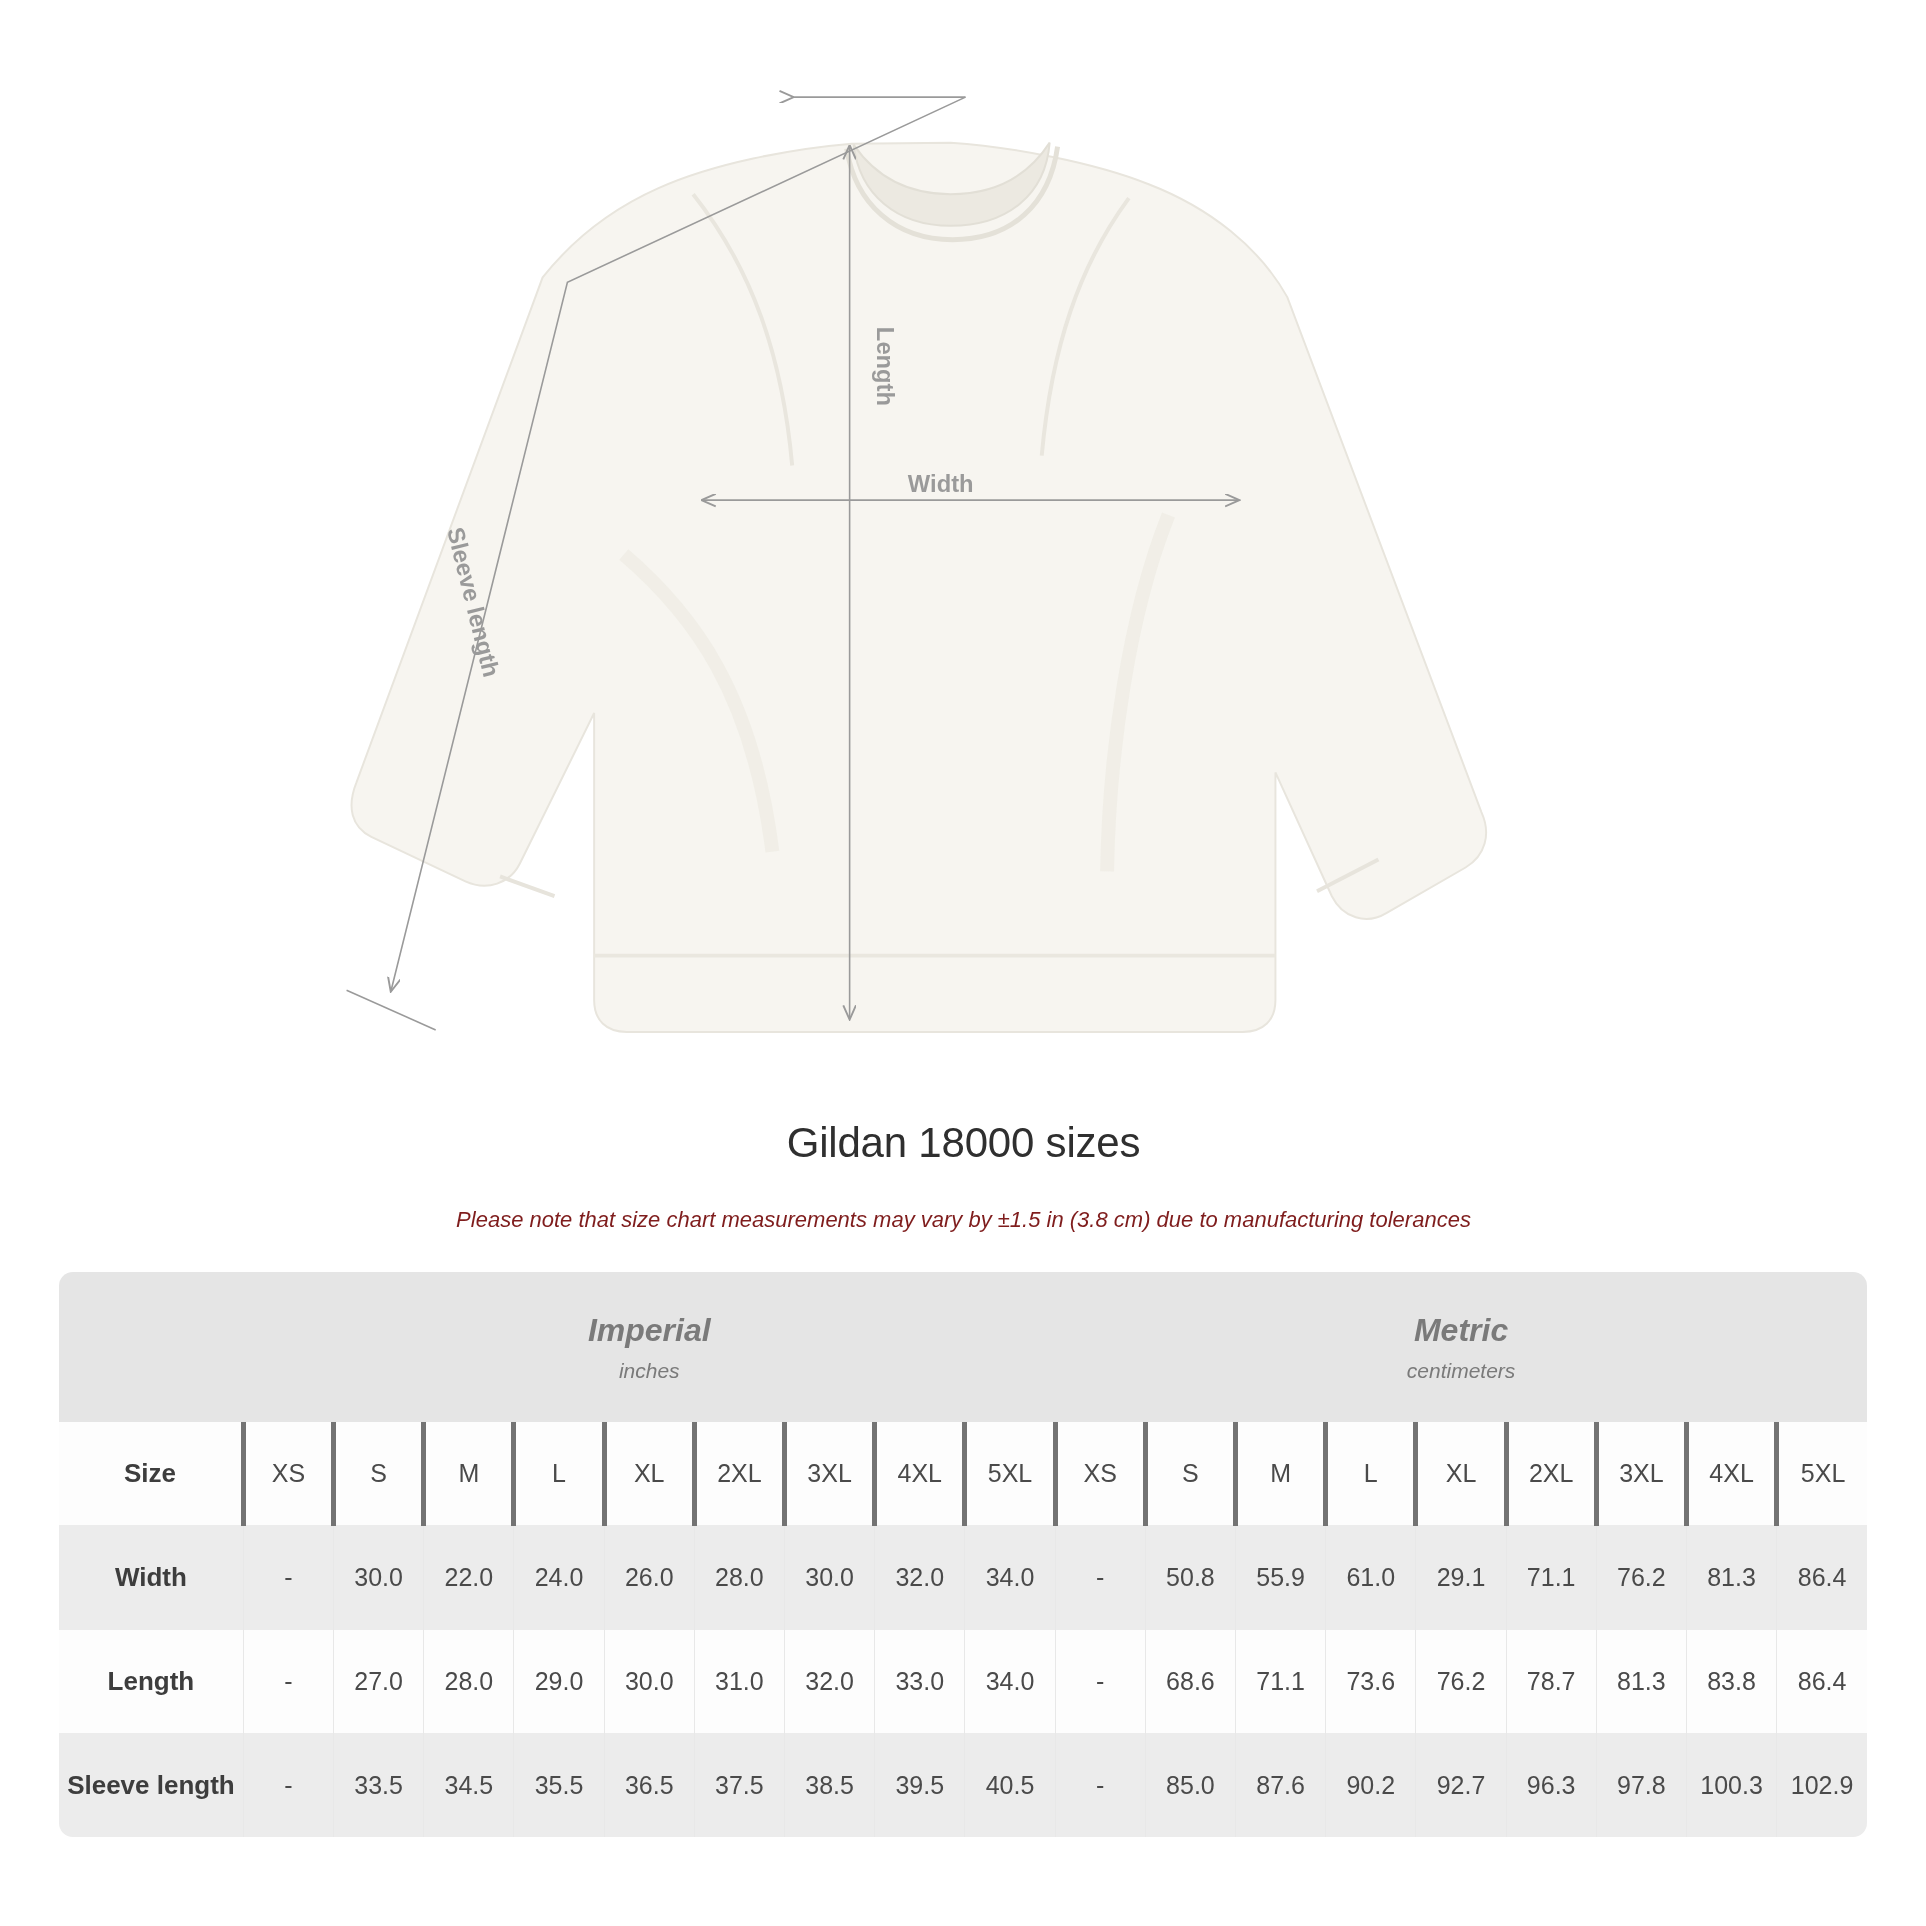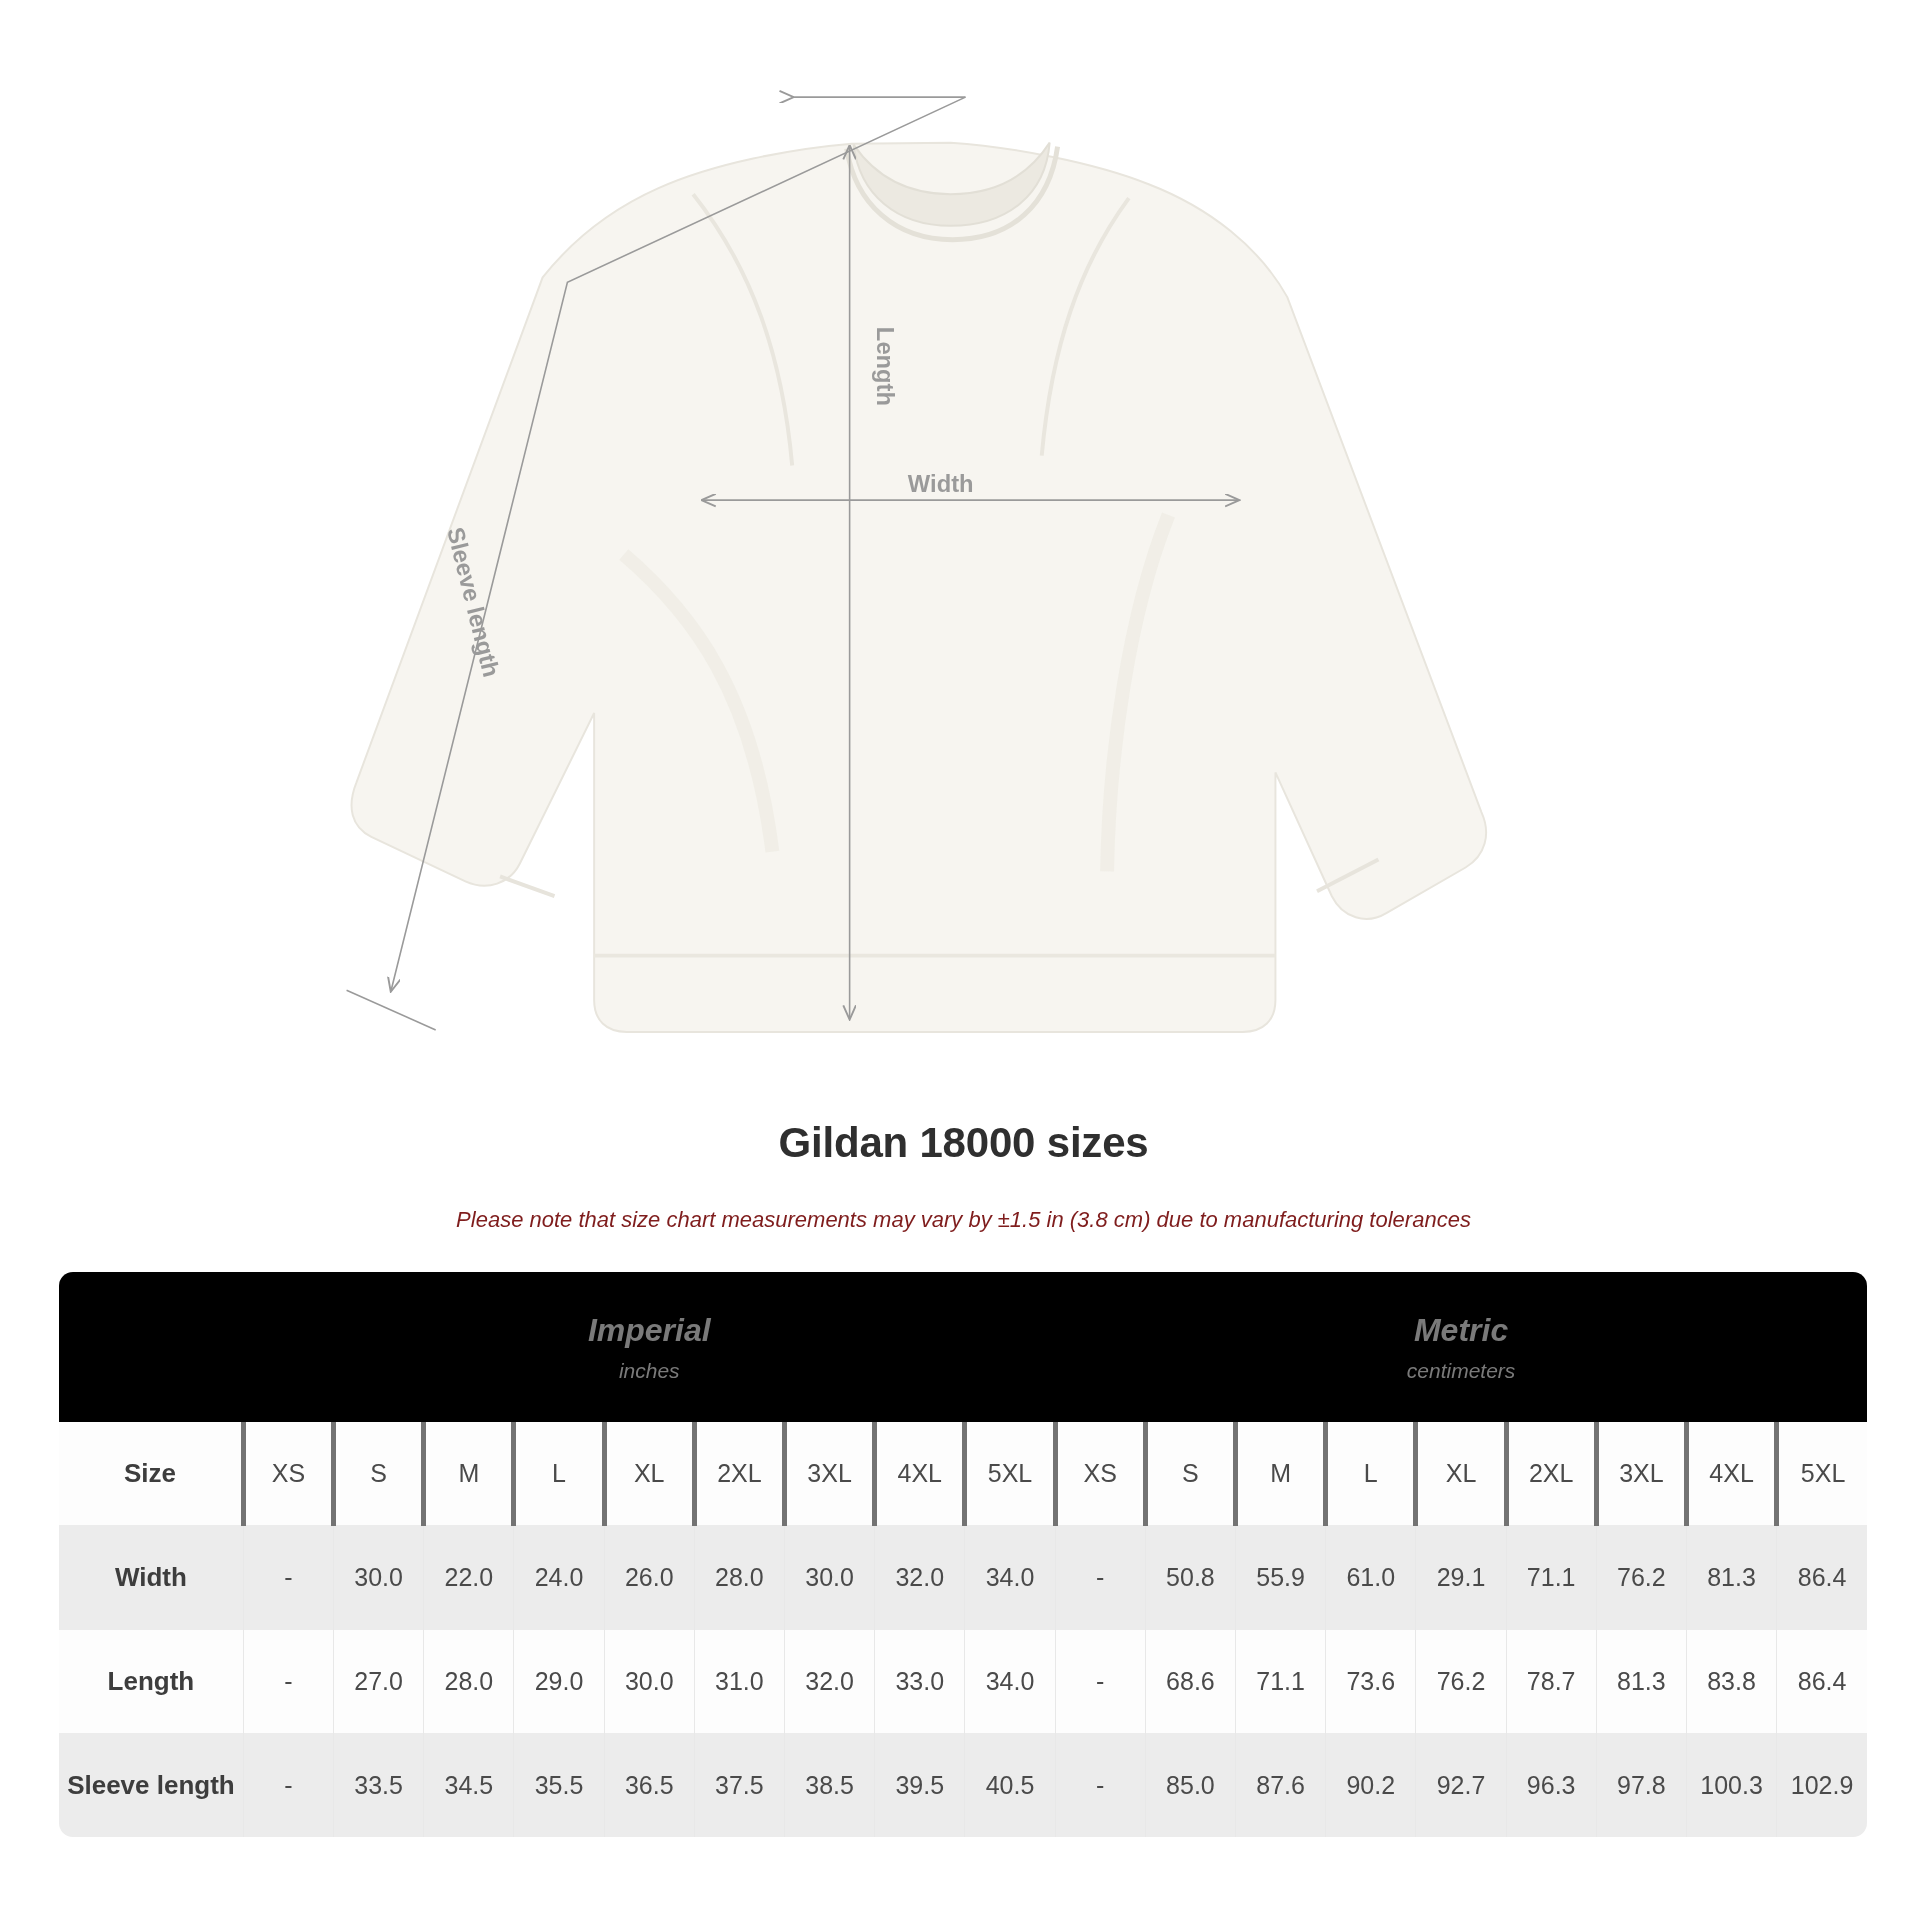--- a/index.html
+++ b/index.html
@@ -35,21 +35,21 @@
   
   .title-block {
     position: absolute;
     top: 1119px;
     left: 0;
     width: 1927px;
     text-align: center;
   }
   .chart-title {
     font-size: 42px;
-    font-weight: bold;
+    font-weight: normal;
     color: #2f2f2f;
     letter-spacing: -0.2px;
   }
   .chart-note {
     margin-top: 40px;
     font-size: 22px;
     font-style: italic;
     color: #7f1d1d;
   }
 
@@ -63,21 +63,21 @@
   table.size-table {
     border-collapse: collapse;
     width: 1808px;
     table-layout: fixed;
   }
   table.size-table td, table.size-table th {
     padding: 0;
     margin: 0;
   }
   .unit-header td {
-    background: #000000;
+    background: #e5e5e5;
     text-align: center;
     height: 150px;
     vertical-align: middle;
   }
   .unit-header td:first-child {
     border-top-left-radius: 14px;
   }
   .unit-header td:last-child {
     border-top-right-radius: 14px;
   }

